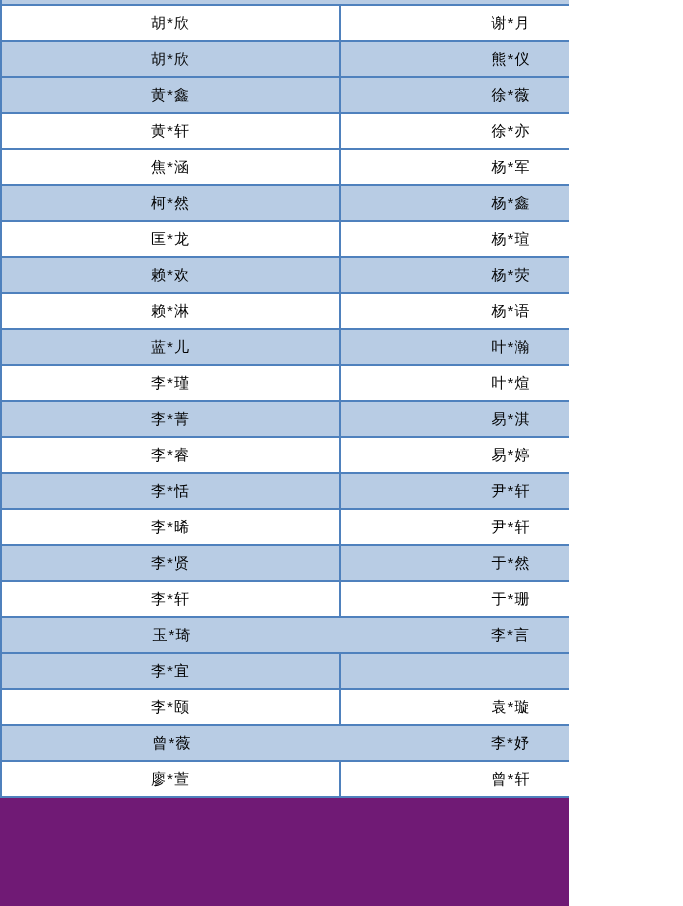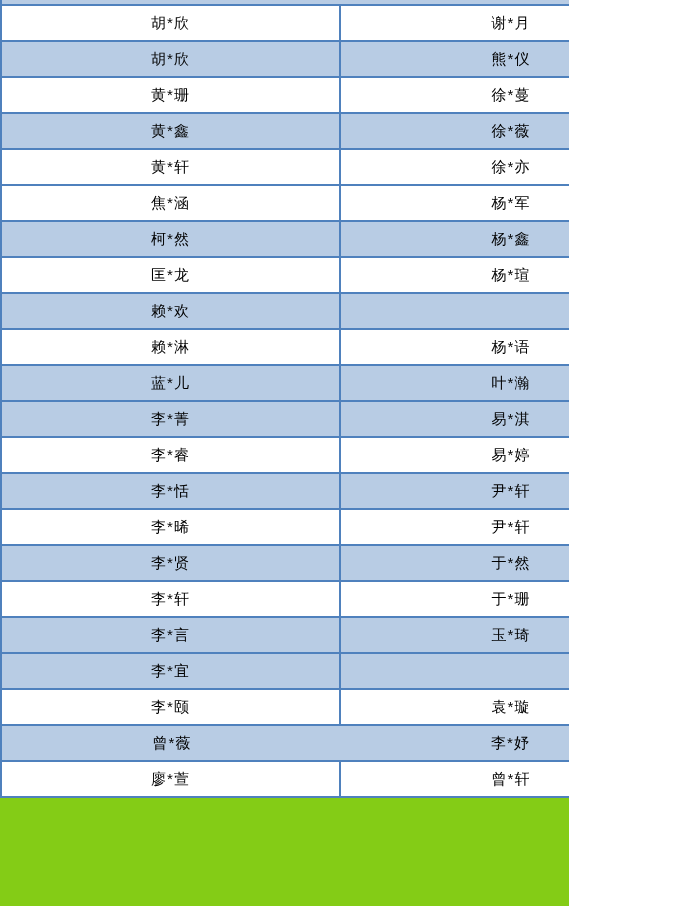--- a/index.html
+++ b/index.html
@@ -6,21 +6,21 @@
     margin: 0;
     padding: 0;
     background: #ffffff;
     font-family: "Liberation Sans", "DejaVu Sans", sans-serif;
   }
   .page {
     position: relative;
     width: 569px;
     height: 906px;
     overflow: hidden;
-    background: #84cc16;
+    background: #701a75;
   }
   .names-table {
     position: absolute;
     top: 0;
     left: 0;
     width: 683px;
     border-left: 2px solid var(--border-color);
     border-right: 2px solid var(--border-color);
     box-sizing: border-box;
   }
@@ -64,24 +64,20 @@
     <div class="partial-row top"></div>
 
     <div class="table-row">
         <div class="cell left">胡*欣</div>
         <div class="cell right">谢*月</div>
       </div>
       <div class="table-row banded">
         <div class="cell left">胡*欣</div>
         <div class="cell right">熊*仪</div>
       </div>
-      <div class="table-row">
-        <div class="cell left">黄*珊</div>
-        <div class="cell right">徐*蔓</div>
-      </div>
       <div class="table-row banded">
         <div class="cell left">黄*鑫</div>
         <div class="cell right">徐*薇</div>
       </div>
       <div class="table-row">
         <div class="cell left">黄*轩</div>
         <div class="cell right">徐*亦</div>
       </div>
       <div class="table-row">
         <div class="cell left">焦*涵</div>
@@ -90,28 +86,33 @@
       <div class="table-row banded">
         <div class="cell left">柯*然</div>
         <div class="cell right">杨*鑫</div>
       </div>
       <div class="table-row">
         <div class="cell left">匡*龙</div>
         <div class="cell right">杨*瑄</div>
       </div>
       <div class="table-row banded">
         <div class="cell left">赖*欢</div>
+        <div class="cell right">杨*荧</div>
       </div>
       <div class="table-row">
         <div class="cell left">赖*淋</div>
         <div class="cell right">杨*语</div>
       </div>
       <div class="table-row banded">
         <div class="cell left">蓝*儿</div>
         <div class="cell right">叶*瀚</div>
+      </div>
+      <div class="table-row">
+        <div class="cell left">李*瑾</div>
+        <div class="cell right">叶*煊</div>
       </div>
       <div class="table-row banded">
         <div class="cell left">李*菁</div>
         <div class="cell right">易*淇</div>
       </div>
       <div class="table-row">
         <div class="cell left">李*睿</div>
         <div class="cell right">易*婷</div>
       </div>
       <div class="table-row banded">
@@ -124,22 +125,22 @@
       </div>
       <div class="table-row banded">
         <div class="cell left">李*贤</div>
         <div class="cell right">于*然</div>
       </div>
       <div class="table-row">
         <div class="cell left">李*轩</div>
         <div class="cell right">于*珊</div>
       </div>
       <div class="table-row banded">
+        <div class="cell right">玉*琦</div>
         <div class="cell left">李*言</div>
-        <div class="cell right">玉*琦</div>
       </div>
       <div class="table-row banded">
         <div class="cell left">李*宜</div>
       </div>
       <div class="table-row">
         <div class="cell left">李*颐</div>
         <div class="cell right">袁*璇</div>
       </div>
       <div class="table-row banded">
         <div class="cell right">曾*薇</div>

